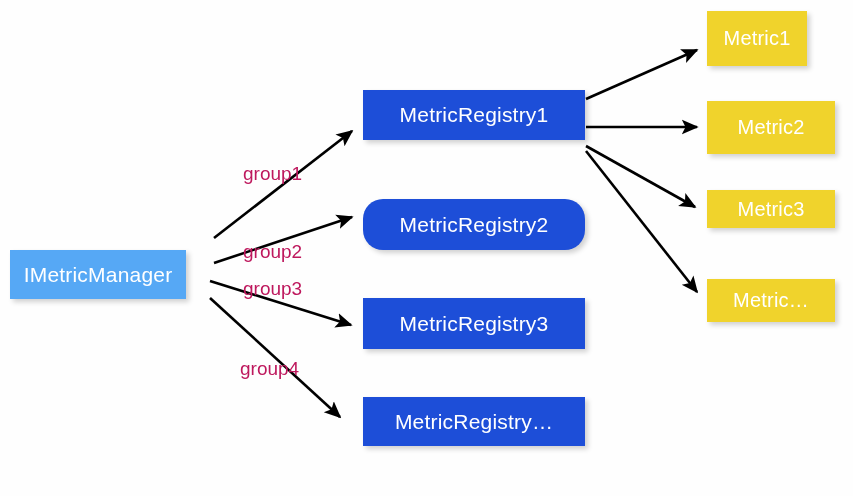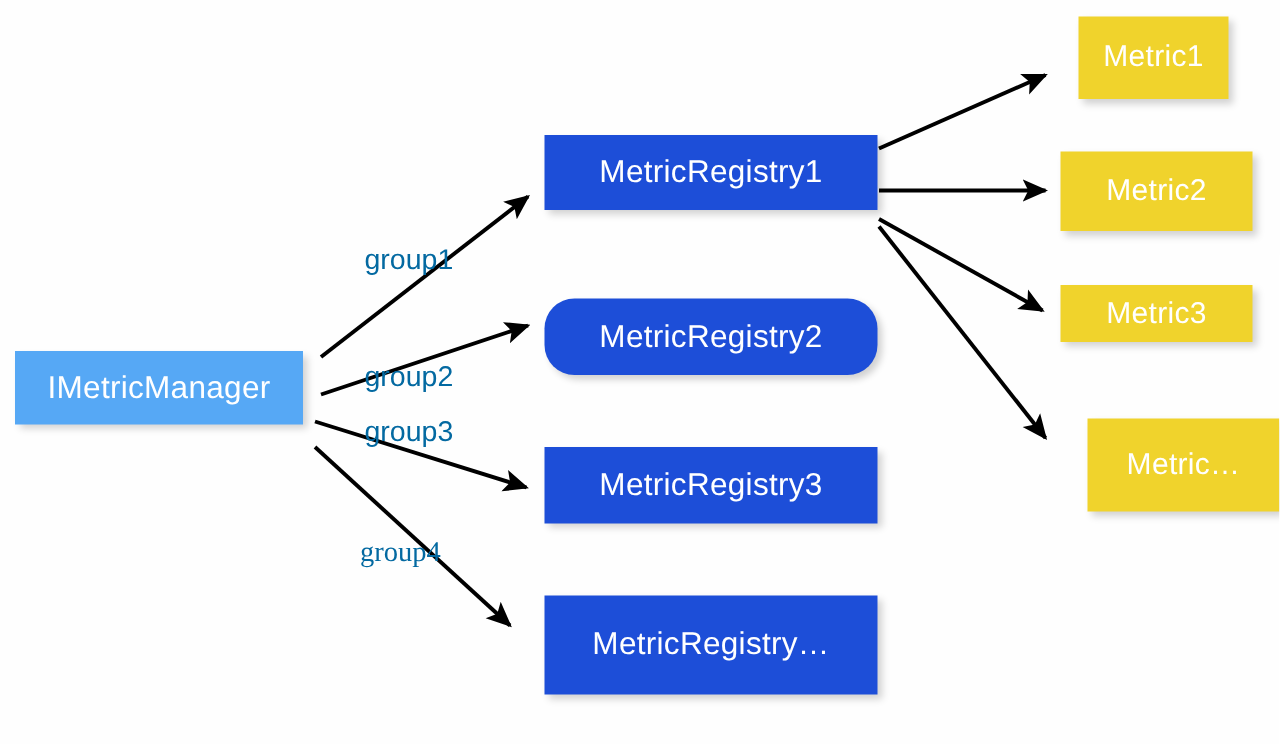--- a/index.html
+++ b/index.html
@@ -42,21 +42,21 @@
   .node-registry {
     background: #1d4ed8;
     font-size: 21px;
   }
   .node-metric {
     background: #f0d32c;
     font-size: 20px;
   }
   .edge-label {
     position: absolute;
-    color: #0369a1;
+    color: #be185d;
     font-size: 19px;
     white-space: nowrap;
   }
 </style>
 </head>
 <body>
 
 <div id="canvas">
 
   <svg id="edges" viewBox="0 0 853 496" width="853" height="496">
@@ -72,52 +72,52 @@
         <line x1="210" y1="298" x2="340" y2="417" stroke="#000000" stroke-width="2.6" marker-end="url(#arrowhead)"></line>
       </g>
     <g id="registry-edge-group">
         <line x1="586" y1="99" x2="697" y2="50" stroke="#000000" stroke-width="2.6" marker-end="url(#arrowhead)"></line>
         <line x1="586" y1="127" x2="697" y2="127" stroke="#000000" stroke-width="2.6" marker-end="url(#arrowhead)"></line>
         <line x1="586" y1="146" x2="695" y2="207" stroke="#000000" stroke-width="2.6" marker-end="url(#arrowhead)"></line>
         <line x1="586" y1="151" x2="697" y2="292" stroke="#000000" stroke-width="2.6" marker-end="url(#arrowhead)"></line>
       </g>
   </svg>
 
-  <div class="node node-manager" style="left: 10px; top: 234px; width: 192px; height: 49px;">
+  <div class="node node-manager" style="left: 10px; top: 250px; width: 176px; height: 49px;">
     <span>IMetricManager</span>
   </div>
 
   <div id="registry-nodes">
       <div class="node node-registry" style="left: 363px; top: 90px; width: 222px; height: 50px;">
         <span>MetricRegistry1</span>
       </div>
       <div class="node node-registry" style="left: 363px; top: 199px; width: 222px; height: 51px; border-radius: 20px;">
         <span>MetricRegistry2</span>
       </div>
       <div class="node node-registry" style="left: 363px; top: 298px; width: 222px; height: 51px; align-items: center;">
         <span>MetricRegistry3</span>
       </div>
-      <div class="node node-registry" style="left: 363px; top: 397px; width: 222px; height: 66px;">
+      <div class="node node-registry" style="left: 363px; top: 397px; width: 222px; height: 49px;">
         <span>MetricRegistry…</span>
       </div>
     </div>
   <div id="metric-nodes">
-      <div class="node node-metric" style="left: 707px; top: 11px; width: 100px; height: 55px; margin-left: 12px;">
+      <div class="node node-metric" style="left: 707px; top: 11px; width: 100px; height: 55px;">
         <span>Metric1</span>
       </div>
       <div class="node node-metric" style="left: 707px; top: 101px; width: 128px; height: 53px;">
         <span>Metric2</span>
       </div>
       <div class="node node-metric" style="left: 707px; top: 190px; width: 128px; height: 38px;">
         <span>Metric3</span>
       </div>
-      <div class="node node-metric" style="left: 725px; top: 279px; width: 128px; height: 62px;">
+      <div class="node node-metric" style="left: 707px; top: 279px; width: 128px; height: 43px;">
         <span>Metric…</span>
       </div>
     </div>
   <div id="edge-labels">
       <div class="edge-label" style="left: 243px; top: 163px;">group1</div>
       <div class="edge-label" style="left: 243px; top: 209px; margin-top: 32px;">group2</div>
       <div class="edge-label" style="left: 243px; top: 278px;">group3</div>
-      <div class="edge-label" style="left: 240px; top: 358px; font-family: Liberation Serif, serif;">group4</div>
+      <div class="edge-label" style="left: 240px; top: 358px;">group4</div>
     </div>
 
 </div>
 
 </body></html>

